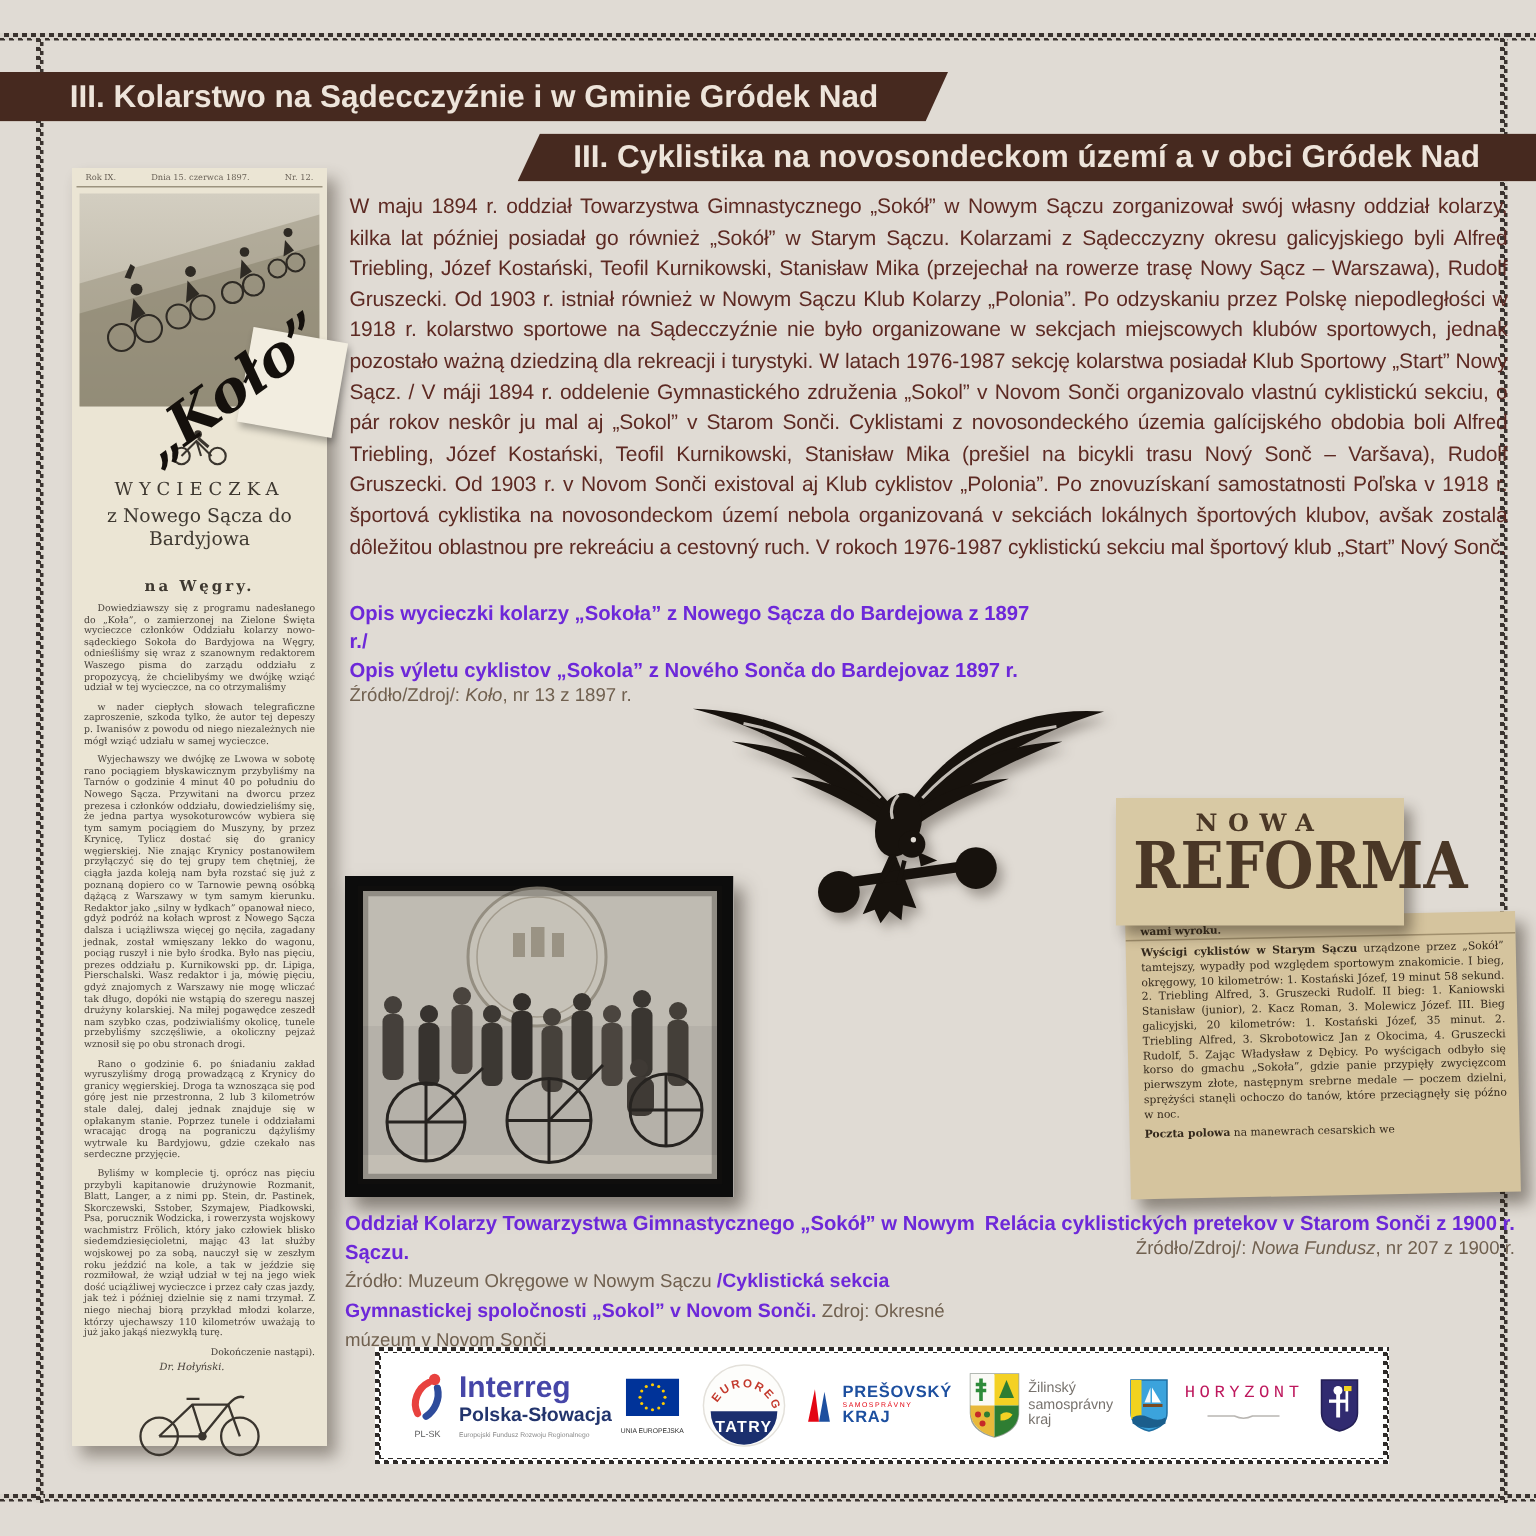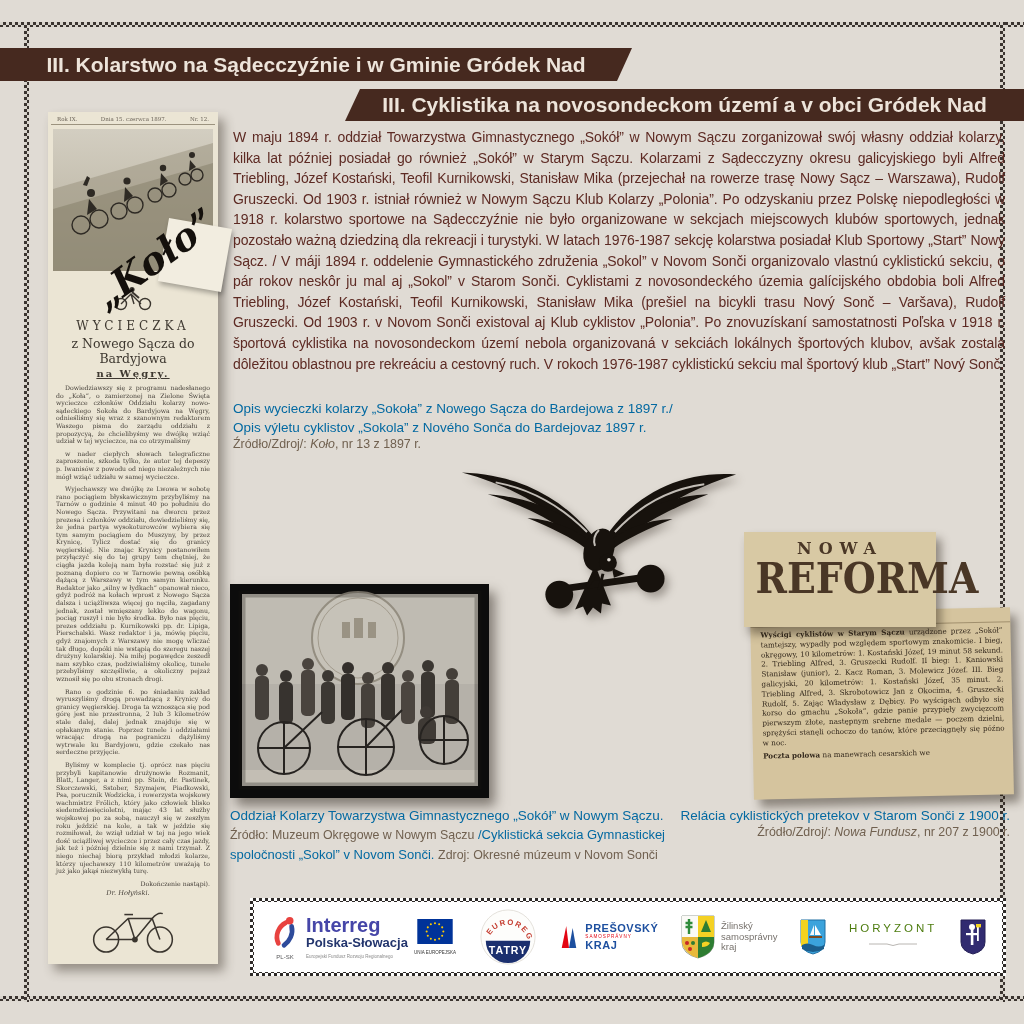--- a/index.html
+++ b/index.html
@@ -10,67 +10,67 @@
   .checker{background:repeating-conic-gradient(#3B3430 0% 25%, #D9D4CC 0% 50%) 0 0/6px 6px;}
   .frame-h{left:0;right:0;height:5px;}
   .frame-v{top:22px;height:980px;width:5px;}
   
   .bar{background:#46291F;color:#EDE4DA;font-weight:bold;font-size:21px;text-align:center;}
   .bar1{left:0;top:48px;width:632px;height:33px;line-height:33px;clip-path:polygon(0 0,100% 0,calc(100% - 15px) 100%,0 100%);}
   .bar2{left:345px;top:89px;width:679px;height:32px;line-height:32px;clip-path:polygon(15px 0,100% 0,100% 100%,0 100%);}
   
   .main-text{left:233px;top:127px;width:772px;color:#5D2A23;font-size:14px;line-height:20.6px;text-align:justify;letter-spacing:-0.1px;}
   
-  .cap-bold{color:#0369a1;font-weight:normal;font-size:13.5px;line-height:19px;}
+  .cap-bold{color:#6d28d9;font-weight:bold;font-size:13.5px;line-height:19px;}
   .cap-src{color:#70604F;font-weight:normal;font-size:12.4px;}
   .cap-kolo{left:233px;top:399px;width:460px;}
   .cap-photo{left:230px;top:806px;width:436px;}
   .cap-photo .cap-src{line-height:19px;}
   .cap-reforma{left:652px;top:806px;width:358px;text-align:right;}
   .ital{font-style:italic;}
   
   .kolo{left:48px;top:112px;width:170px;height:852px;background:#EBE5D4;box-shadow:6px 7px 10px rgba(60,50,40,.45);font-family:"DejaVu Serif",serif;color:#46403A;}
   .kolo-head{display:flex;justify-content:space-between;padding:4px 6px 2px 6px;font-size:5.5px;color:#6B6358;border-bottom:0.5px solid #9c937f;margin:0 3px;}
   .kolo-art{position:relative;margin:4px 5px 2px 5px;height:142px;background:linear-gradient(180deg,#D3CEC1 0%,#C2BCAC 55%,#AFA896 100%);overflow:visible;}
   .kolo-corner{position:absolute;right:-14px;bottom:-16px;width:64px;height:64px;background:#F2EDE0;transform:rotate(10deg);box-shadow:2px 3px 5px rgba(0,0,0,.3);}
   .kolo-script{position:absolute;right:-12px;bottom:-10px;font-size:38px;font-weight:bold;font-style:italic;color:#14100C;transform:rotate(-36deg);font-family:"DejaVu Serif",serif;}
   .kolo-hl{ text-align:center;color:#3E3830;}
   .kolo-hl1{font-size:12px;letter-spacing:4px;margin-top:4px;}
   .kolo-hl2{font-size:12.5px;margin-top:3px;}
-  .kolo-hl3{font-size:10px;font-weight:bold;letter-spacing:2px;margin-top:2px;text-decoration:underline;}
+  .kolo-hl3{font-size:10px;font-weight:bold;letter-spacing:2px;margin-top:20px;}
   .kolo p{font-size:6.2px;line-height:7.6px;text-align:justify;margin:5px 8px;text-indent:9px;}
   .kolo-end{display:flex;justify-content:space-between;font-size:6.2px;margin:2px 8px;}
   .kolo-sig{font-style:italic;text-align:center;font-size:6.6px;margin:1px 10px 2px 0;}
   .kolo-bike{text-align:center;margin-top:4px;}
   
   .photo{left:230px;top:584px;width:259px;height:214px;box-shadow:6px 8px 11px rgba(40,32,24,.5);}
   
   .eagle{left:448px;top:446px;width:298px;height:178px;filter:drop-shadow(4px 5px 4px rgba(40,32,24,.35));}
   
-  .rf-mast{left:744px;top:532px;width:192px;height:95px;background:#D8C9A4;box-shadow:5px 7px 9px rgba(40,30,20,.45);text-align:center;color:#4A3726;font-family:"DejaVu Serif",serif;z-index:3;}
+  .rf-mast{left:744px;top:532px;width:192px;height:85px;background:#D8C9A4;box-shadow:5px 7px 9px rgba(40,30,20,.45);text-align:center;color:#4A3726;font-family:"DejaVu Serif",serif;z-index:3;}
   .rf-nowa{font-size:16px;font-weight:bold;letter-spacing:7px;padding-top:7px;}
   .rf-reforma{font-size:43px;font-weight:bold;line-height:.95;transform:scaleX(.88);transform-origin:50% 0;}
   .rf-art{left:752px;top:610px;width:260px;height:187px;background:#D5C49E;transform:rotate(-1.2deg);box-shadow:6px 8px 10px rgba(40,30,20,.45);z-index:2;font-family:"DejaVu Serif",serif;color:#33281C;overflow:hidden;}
   .rf-frag{font-size:7px;font-weight:bold;padding:4px 8px 1px 10px;border-bottom:.5px solid #a08f6d;}
   .rf-art p{font-size:7.2px;line-height:9.8px;text-align:justify;margin:3px 8px 2px 10px;}
   .rf-art .lead{font-weight:bold;}
   
-  .footer{left:250px;top:898px;width:756px;height:78px;padding:4px;box-sizing:border-box;background:repeating-conic-gradient(#2E2A28 0% 25%, #FDFDFC 0% 50%) 0 0/6px 6px;}
+  .footer{left:250px;top:898px;width:676px;height:78px;padding:4px;box-sizing:border-box;background:repeating-conic-gradient(#2E2A28 0% 25%, #FDFDFC 0% 50%) 0 0/6px 6px;}
   .footer-inner{background:#FFFFFF;width:100%;height:100%;display:flex;align-items:center;justify-content:space-between;padding:0 16px;box-sizing:border-box;}
   .lg{display:flex;align-items:center;gap:6px;}
   .ir-brand{font-size:20px;font-weight:bold;color:#4646A8;line-height:1;}
   .ir-prog{font-size:13px;font-weight:bold;color:#23356D;line-height:1.2;}
   .ir-fund{font-size:4.5px;color:#8a8a8a;margin-top:3px;}
   .ir-plsk{font-size:6px;color:#58585A;text-align:center;margin-top:1px;}
   .eu-label{font-size:4.5px;color:#333;text-align:center;margin-top:2px;}
   .pre-txt{line-height:1;}
   .pre-l1,.pre-l3{font-size:11px;font-weight:bold;color:#1D4F9F;letter-spacing:.5px;}
   .pre-l2{font-size:4.6px;color:#E30613;letter-spacing:1px;margin:1px 0;}
   .zil-txt{font-size:9.5px;color:#77726D;line-height:1.12;}
-  .hor{color:#4d7c0f;text-align:center;}
+  .hor{color:#be185d;text-align:center;font-family:Liberation Mono, monospace;}
   .hor-name{font-size:11.5px;letter-spacing:3px;}
 </style>
 </head>
 <body>
 
 <div class="poster">
 
   <div class="abs checker frame-h" style="top:22px"></div>
   <div class="abs checker frame-h" style="top:996px"></div>
   <div class="abs checker frame-v" style="left:24px"></div>

